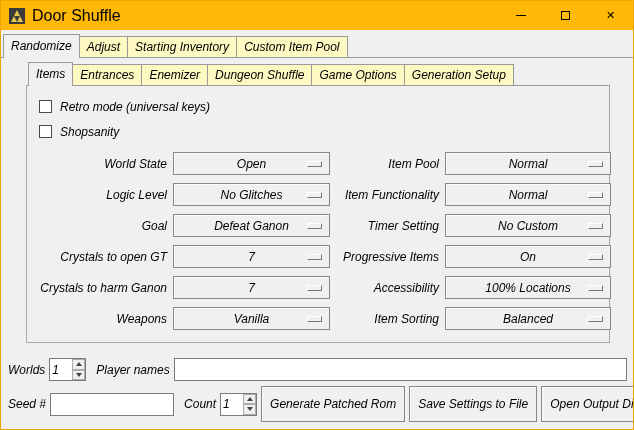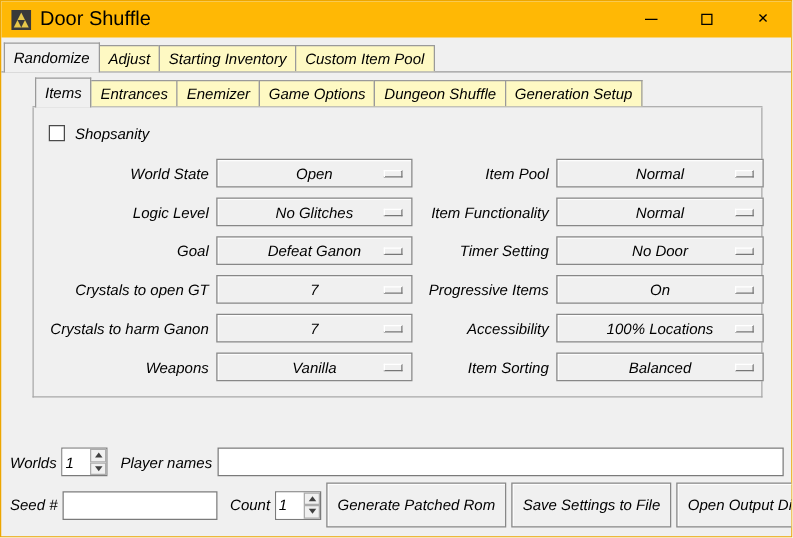--- a/index.html
+++ b/index.html
@@ -138,27 +138,31 @@
       <div class="tab">Adjust</div>
       <div class="tab">Starting Inventory</div>
       <div class="tab">Custom Item Pool</div>
     </div>
 
     <div class="inner-nb">
       <div class="tabstrip">
         <div class="tab active">Items</div>
         <div class="tab">Entrances</div>
         <div class="tab">Enemizer</div>
+        <div class="tab">Dungeon Shuffle</div>
         <div class="tab">Game Options</div>
-        <div class="tab">Dungeon Shuffle</div>
         <div class="tab">Generation Setup</div>
       </div>
 
       <div class="inner-pane">
 
+        <div class="cb-row">
+          <span class="checkbox"></span>
+          <span>Retro mode (universal keys)</span>
+        </div>
         <div class="cb-row">
           <span class="checkbox"></span>
           <span>Shopsanity</span>
         </div>
 
         <div class="fields">
 
           <div class="flabel">World State</div>
           <div class="dropdown">
             <span class="dd-value">Open</span>
@@ -181,21 +185,21 @@
             <span class="dd-indicator"></span>
           </div>
 
           <div class="flabel">Goal</div>
           <div class="dropdown">
             <span class="dd-value">Defeat Ganon</span>
             <span class="dd-indicator"></span>
           </div>
           <div class="flabel">Timer Setting</div>
           <div class="dropdown">
-            <span class="dd-value">No Door</span>
+            <span class="dd-value">No Custom</span>
             <span class="dd-indicator"></span>
           </div>
 
           <div class="flabel">Crystals to open GT</div>
           <div class="dropdown">
             <span class="dd-value">7</span>
             <span class="dd-indicator"></span>
           </div>
           <div class="flabel">Progressive Items</div>
           <div class="dropdown">

